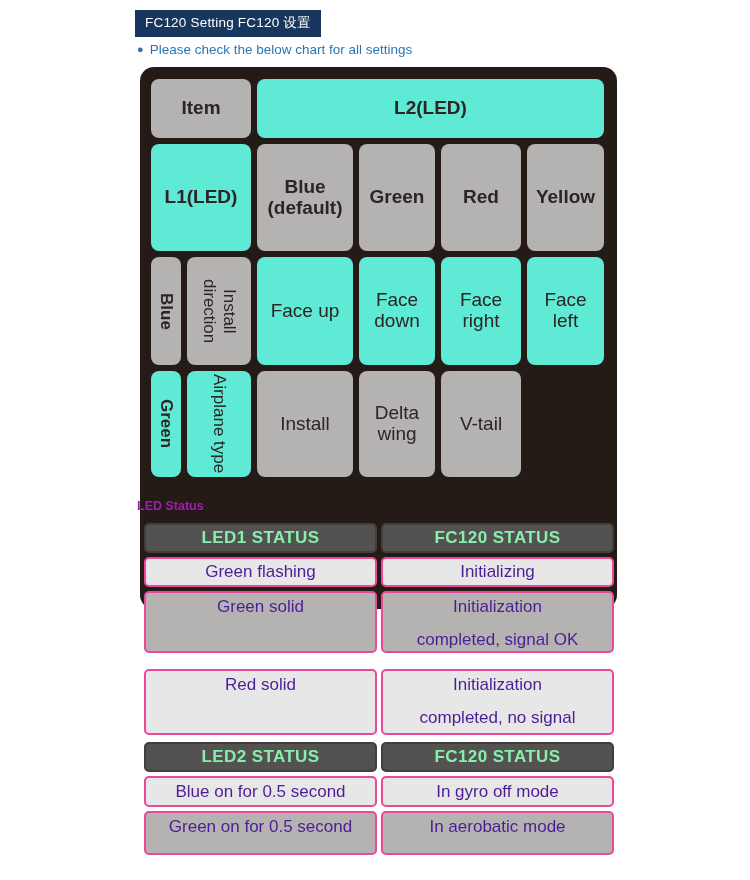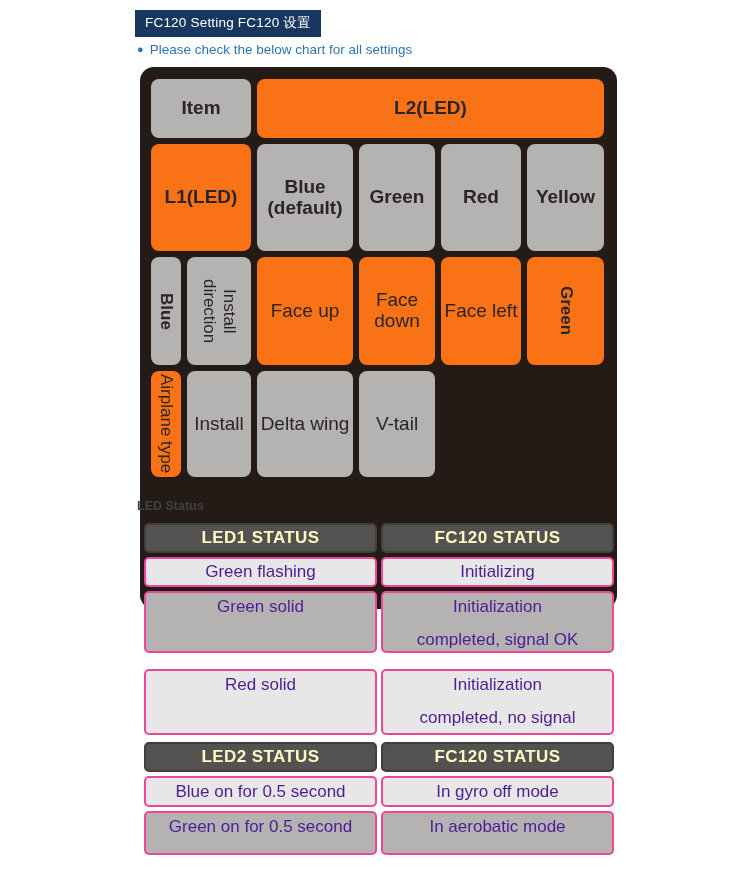--- a/index.html
+++ b/index.html
@@ -43,56 +43,56 @@
     padding: 12px 11px;
   }
   .cell {
     border-radius: 8px;
     display: flex; align-items: center; justify-content: center;
     text-align: center;
     font-size: 19px; color: #2b2525;
     line-height: 1.1;
     padding: 0 3px;
   }
-  .cell.light { background: #f97316; }
+  .cell.light { background: #5eead4; }
   .cell.mid   { background: #b5b2b2; }
   .cell.bold  { font-weight: bold; }
   .cell.span2 { grid-column: span 2; }
   .cell.span4 { grid-column: span 4; }
   .cell.vert {
     writing-mode: vertical-rl;
     text-orientation: mixed;
     font-size: 17px;
     line-height: 1.2;
     padding: 3px 0;
   }
 
   
   .led-heading {
     position: absolute; left: 137px; top: 499px;
-    color: #404040; font-weight: bold; font-size: 12.5px;
+    color: #a21caf; font-weight: bold; font-size: 12.5px;
   }
 
   
   .stable {
     position: absolute; left: 144px; width: 470px;
     display: flex; flex-direction: column; gap: 4px;
   }
   .stable.t1 { top: 523px; }
   .stable.t2 { top: 742px; }
   .strow { display: flex; gap: 4px; }
   .strow > div {
     flex: 1;
     border-radius: 5px;
     display: flex; flex-direction: column; align-items: center;
     font-size: 17px;
     text-align: center;
   }
   .shead {
-    background: #545151; color: #fef9c3;
+    background: #545151; color: #86efac;
     font-weight: bold;
     justify-content: center;
     border: 2px solid #413e3e;
     letter-spacing: 0.4px;
   }
   .scell { border: 2px solid #ec4899; color: #4c1d95; }
   .scell.light { background: #e8e7e7; }
   .scell.dark  { background: #b5b2b2; }
   .scell.center { justify-content: center; }
   .scell.top { justify-content: flex-start; padding-top: 4px; }
@@ -125,20 +125,21 @@
     <div class="cell light bold span2">L1(LED)</div>
     <div class="cell mid bold">Blue (default)</div>
     <div class="cell mid bold">Green</div>
     <div class="cell mid bold">Red</div>
     <div class="cell mid bold">Yellow</div>
 
     <div class="cell mid bold vert">Blue</div>
     <div class="cell mid vert">Install direction</div>
     <div class="cell light">Face up</div>
     <div class="cell light">Face down</div>
+    <div class="cell light">Face right</div>
     <div class="cell light">Face left</div>
 
     <div class="cell light bold vert">Green</div>
     <div class="cell light vert">Airplane type</div>
     <div class="cell mid">Install</div>
     <div class="cell mid">Delta wing</div>
     <div class="cell mid">V-tail</div>
   </div>
 
   <div class="led-heading">LED Status</div>

